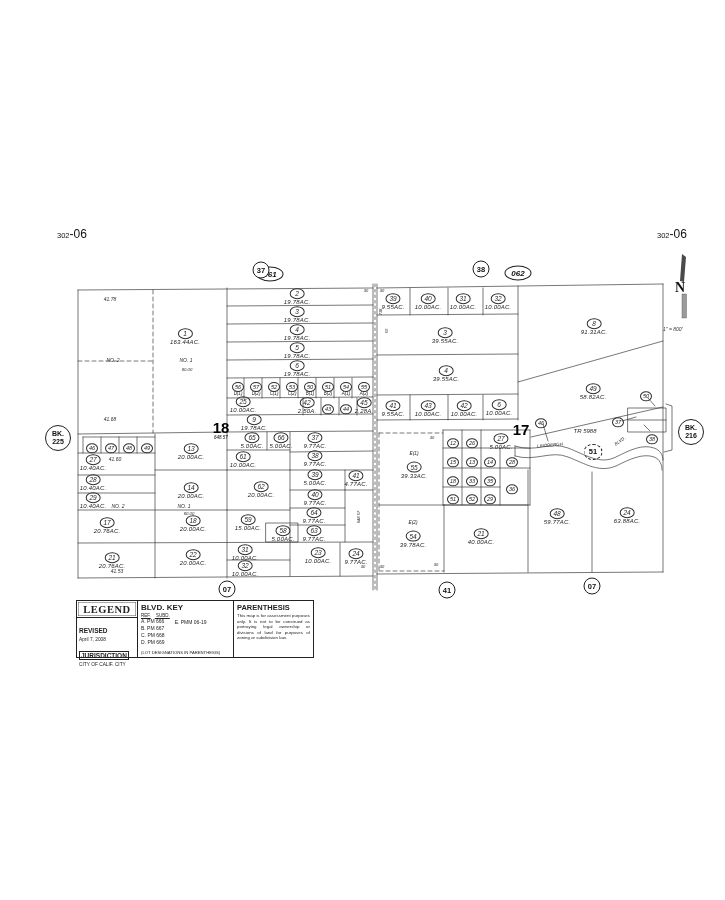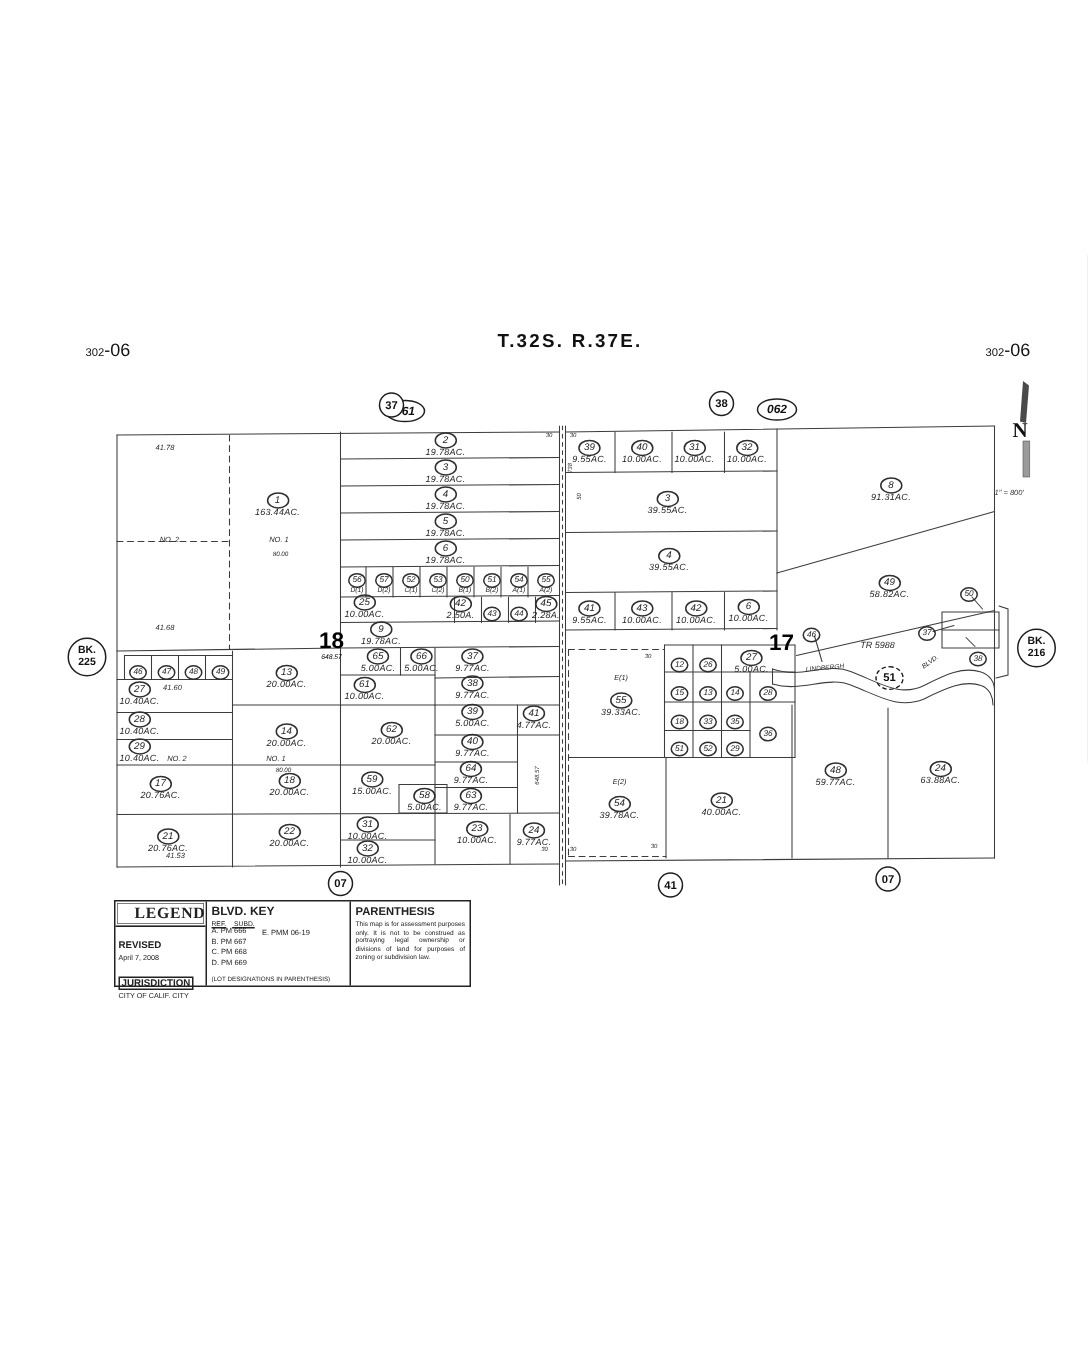--- a/index.html
+++ b/index.html
@@ -39,21 +39,21 @@
            font-weight:bold;font-style:italic;}
   .dashed{width:19px;height:16px;border-radius:50%;line-height:14px;font-size:7.5px;
           font-weight:bold;border-style:dashed;border-width:1.2px;background:transparent;}
   .book{width:26px;height:26px;border-radius:50%;font-size:7px;font-weight:bold;line-height:1.15;padding-top:4px;}
   .book span{display:block;}
   
   .legend{position:absolute;left:76px;top:600px;width:236px;height:56px;border:1.2px solid #222;
           display:flex;background:#fff;}
   .leg-left{width:60px;border-right:1px solid #222;display:flex;flex-direction:column;}
   .leg-title{font-family:"Liberation Serif",serif;font-weight:bold;font-size:10.5px;letter-spacing:0.5px;
-             text-align:right;border-bottom:1px solid #222;padding:3px 0 2px;box-shadow:inset 0 0 0 1px #fff, inset 0 0 0 1.5px #555;}
+             text-align:center;border-bottom:1px solid #222;padding:3px 0 2px;box-shadow:inset 0 0 0 1px #fff, inset 0 0 0 1.5px #555;}
   .leg-row{padding:1px 2px;}
   .leg-lbl{font-weight:bold;font-size:6.5px;display:inline-block;}
   .leg-lbl.boxed{border:0.8px solid #222;padding:0 1px;}
   .leg-sm{font-size:4.8px;}
   .leg-mid{width:96px;border-right:1px solid #222;padding:2px 3px;box-sizing:border-box;position:relative;}
   .sk-title{font-weight:bold;font-size:8px;}
   .sk-heads{font-size:4.5px;text-decoration:underline;margin-top:1px;}
   .sk-heads span{margin-right:4px;}
   .sk-cols{display:flex;}
   .sk-a div{font-size:5px;line-height:1.4;}
@@ -67,21 +67,20 @@
   .assessor .a1{font-size:8px;white-space:nowrap;}
   .assessor .underlined{border-bottom:0.8px solid #111;padding:0 4px;}
   .assessor .a2{font-size:8px;margin-top:1px;}
 </style>
 </head>
 <body>
 
 <div class="sheet">
 
   <div class="hdr-left"><span class="pg-sm">302</span><span class="pg-lg">-06</span></div>
-  <div class="hdr-title">T.32S.  R.37E.</div>
   <div class="hdr-right"><span class="pg-sm">302</span><span class="pg-lg">-06</span></div>
 
   <div class="compass">
     <svg width="60" height="95">
       <polygon points="27,8 31,11 29,36 25,35" fill="#4a4a4a"></polygon>
       <rect x="27" y="48" width="4.5" height="24" fill="#9b9b9b" stroke="#555" stroke-width="0.4"></rect>
     </svg>
     <div class="nlabel">N</div>
     <div class="scale">1" = 800'</div>
   </div>

